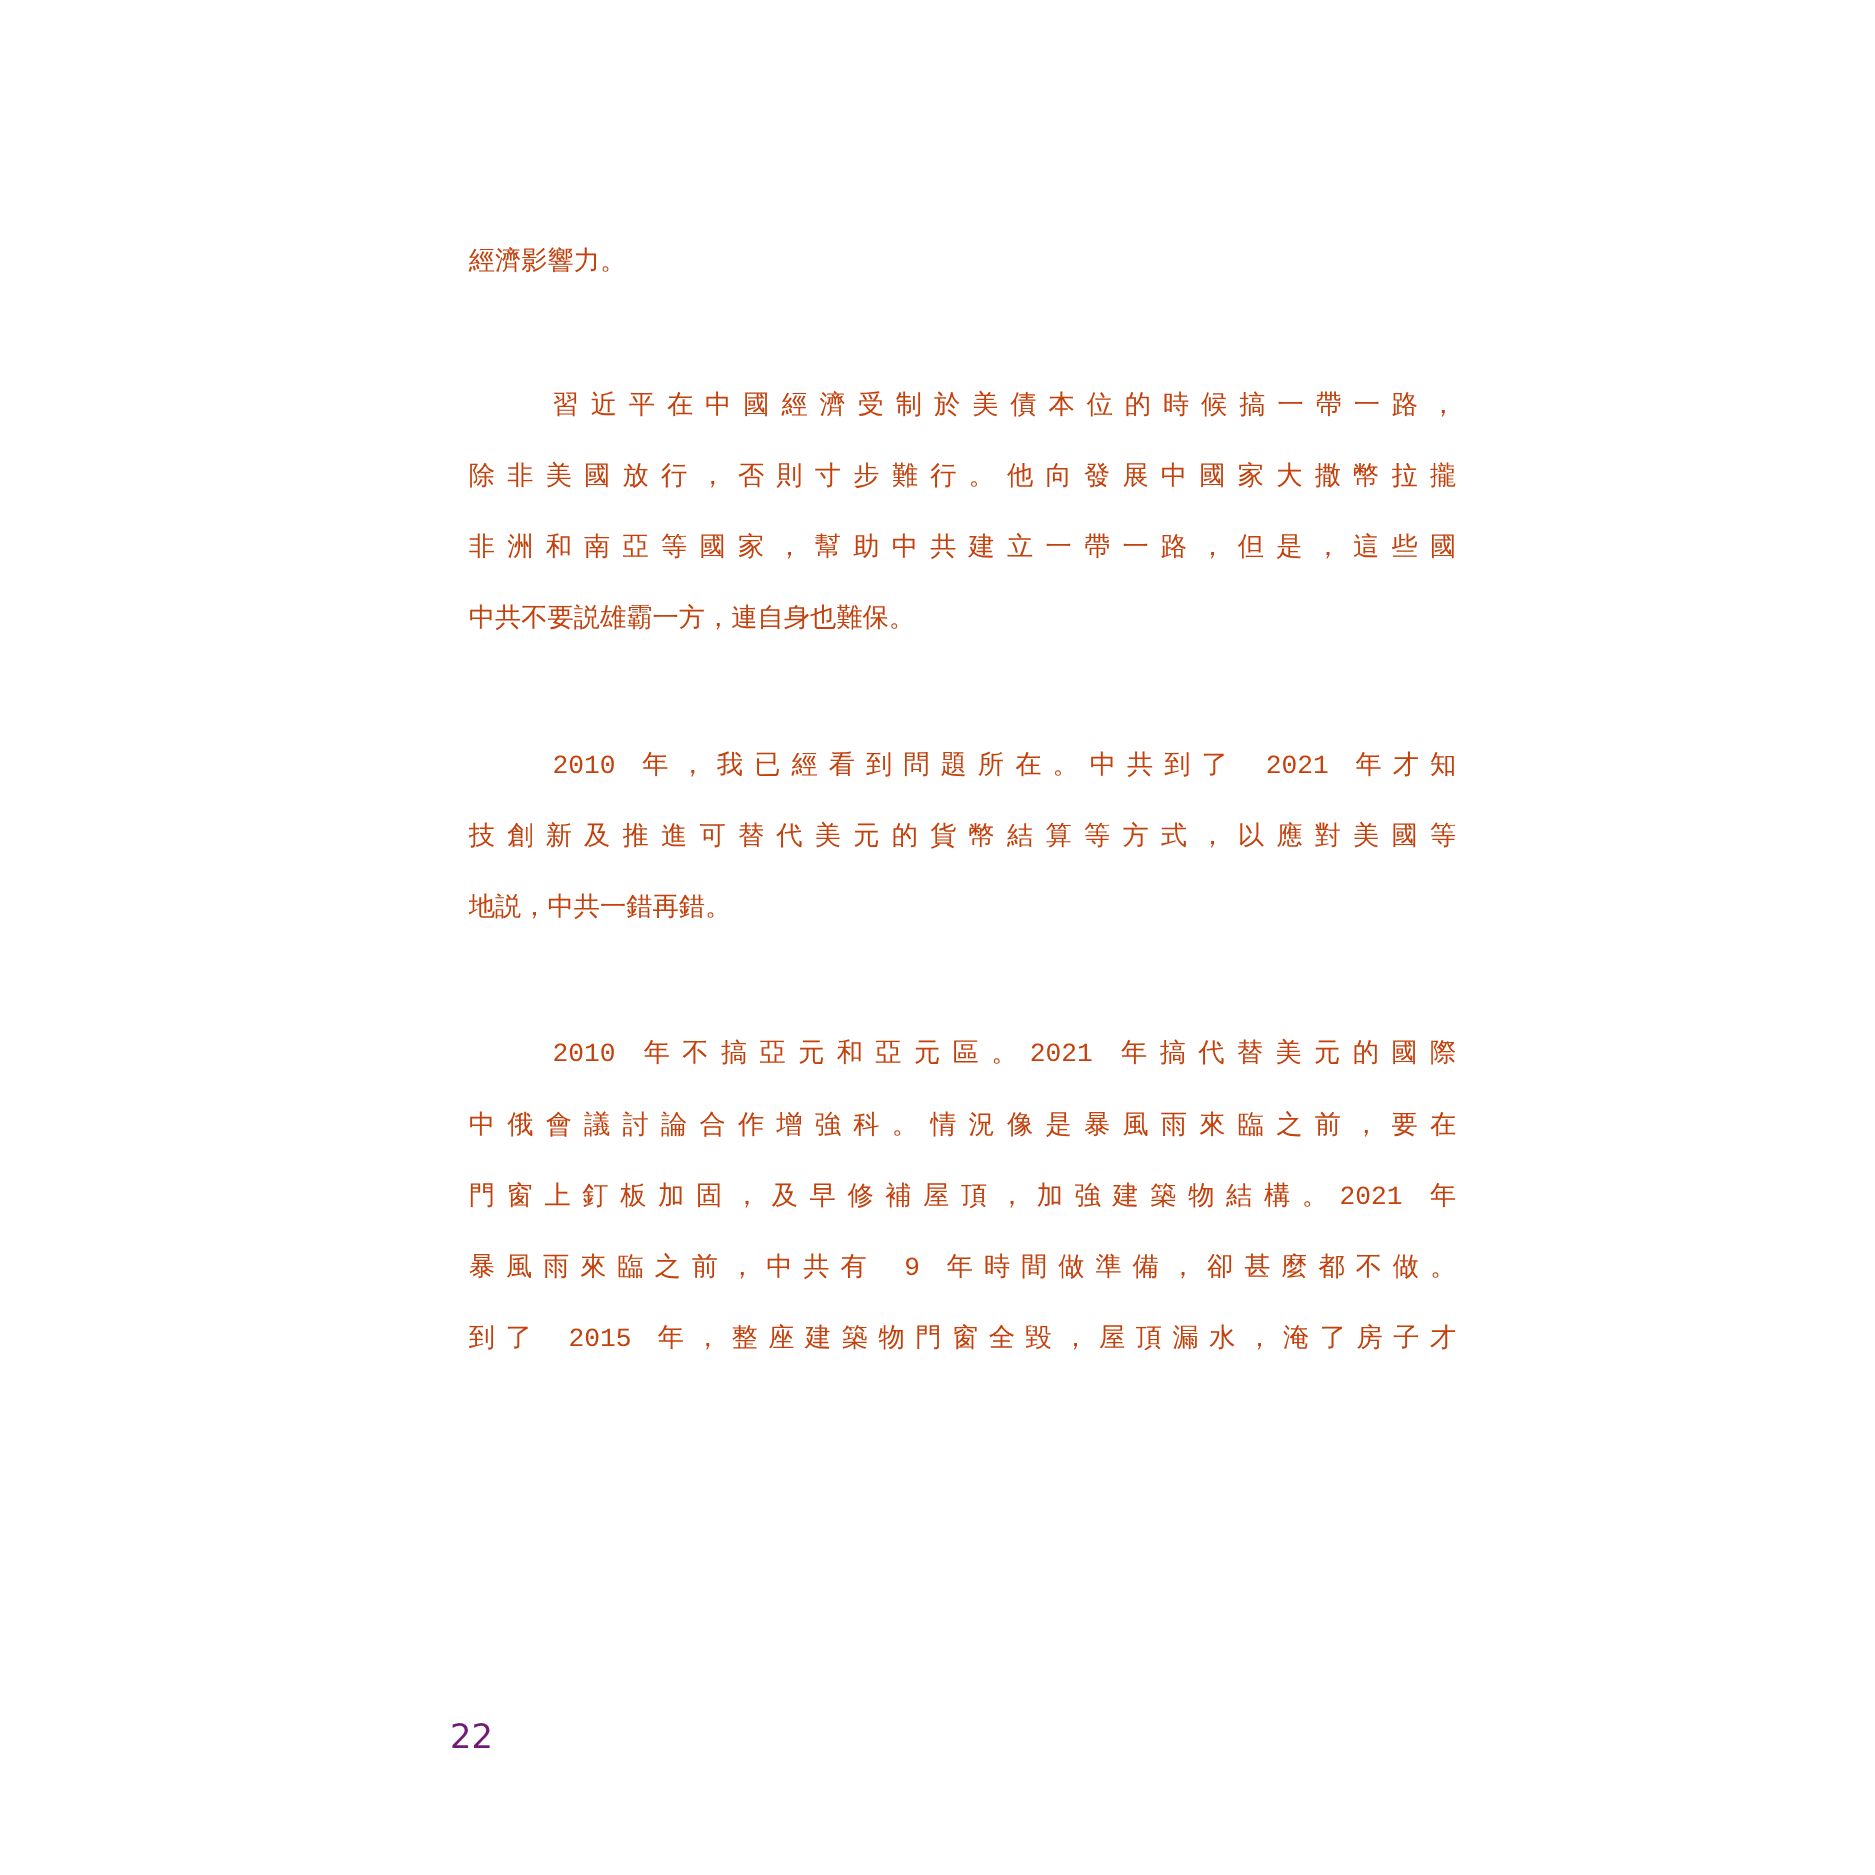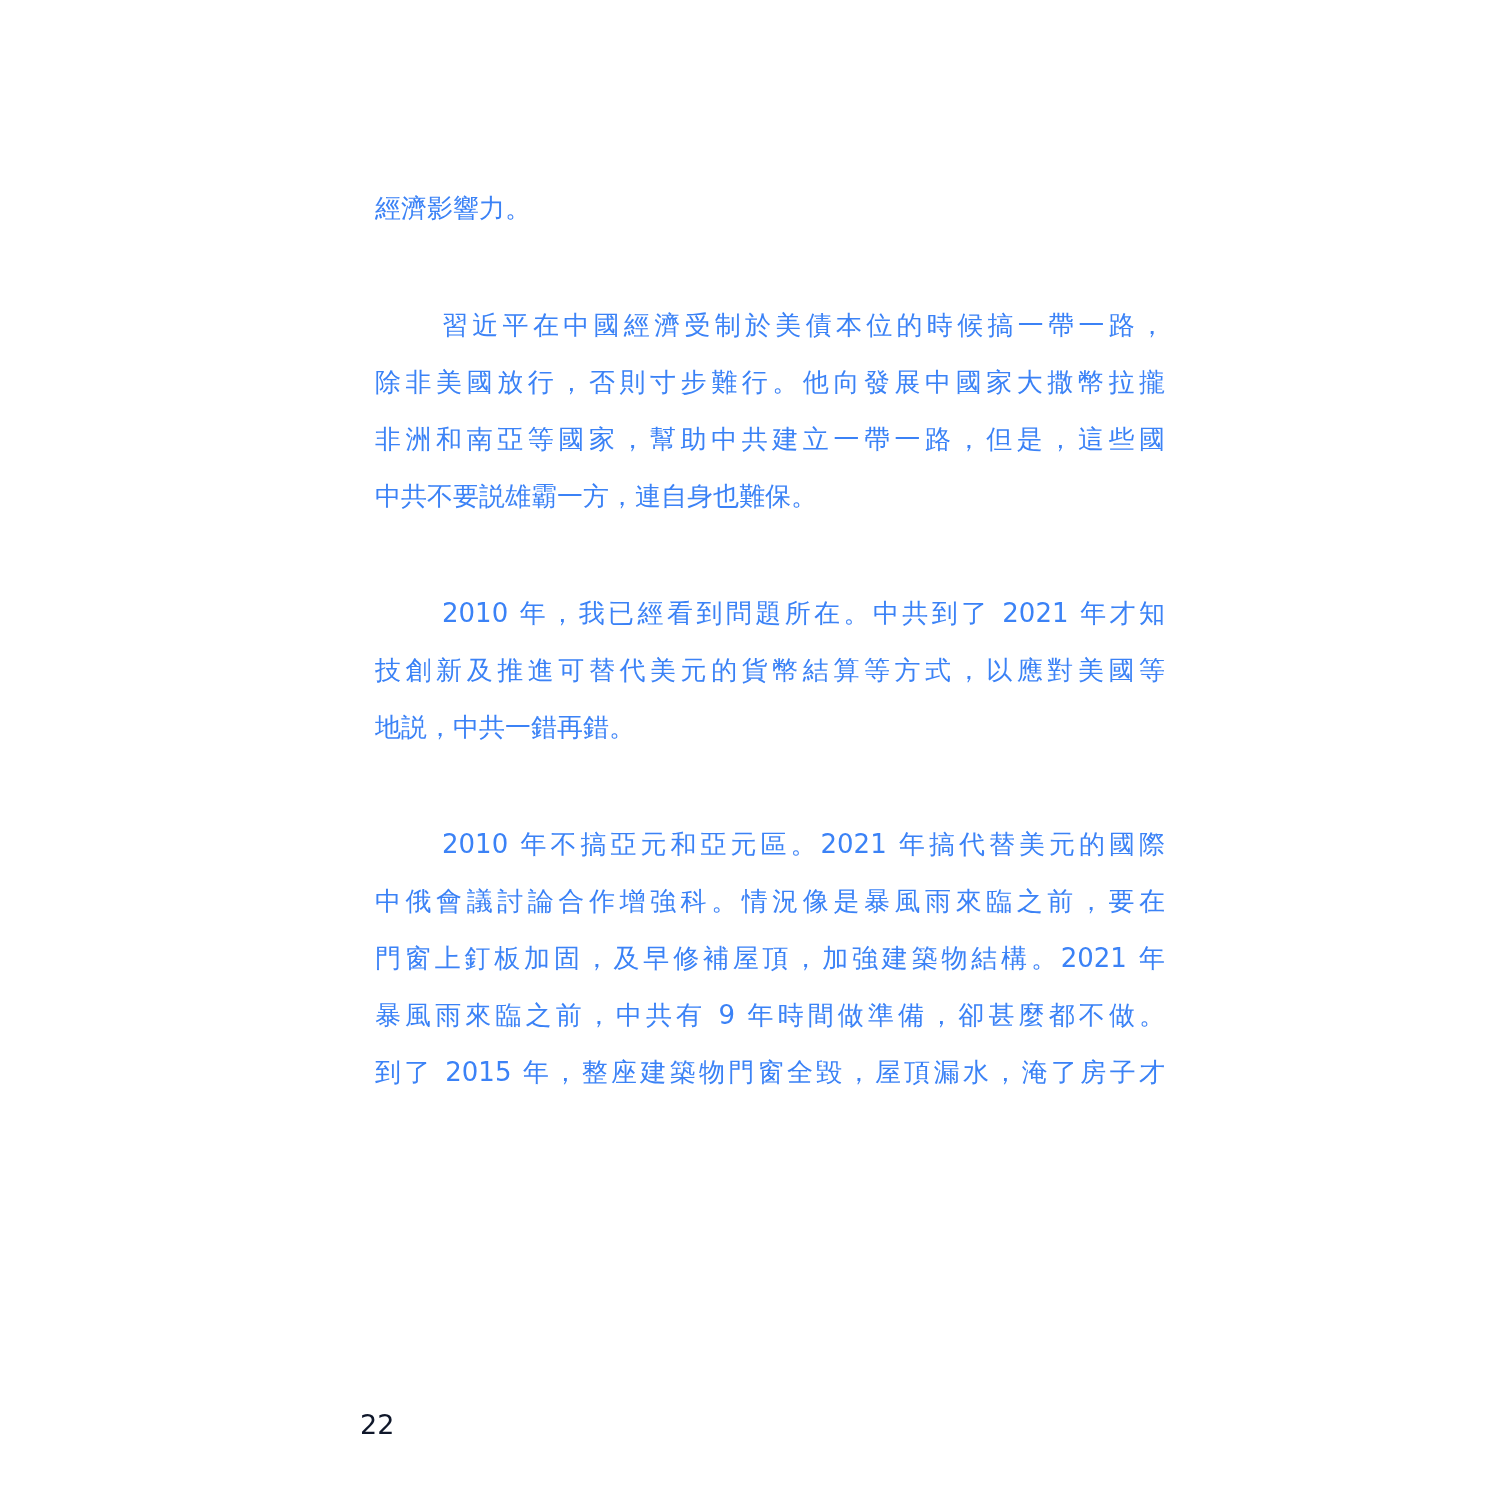--- a/index.html
+++ b/index.html
@@ -13,46 +13,47 @@
     height: 1500px;
     background: #ffffff;
     overflow: hidden;
     font-family: "DejaVu Sans", sans-serif;
   }
   .text-block {
     position: absolute;
     left: 375px;
     top: 180px;
     width: 790px;
-    color: #3b82f6;
-    font-size: 26px;
+    color: #c2410c;
+    font-size: 21px;
     font-weight: 400;
   }
   .para + .para {
     margin-top: 60px;
+    font-family: Liberation Mono, monospace;
   }
   .line {
     line-height: 57px;
     height: 57px;
     text-align: left;
   }
   .line.just {
     text-align: justify;
     text-align-last: justify;
   }
   .line.indent {
     padding-left: 67px;
   }
   .page-number {
     position: absolute;
     left: 360px;
-    top: 1405px;
+    top: 1370px;
     font-size: 27px;
     line-height: 40px;
-    color: #0f172a;
+    color: #701a75;
   }
 </style>
 </head>
 <body>
 
 <div class="page">
   <div class="text-block">
       <div class="para">
         <div class="line">經濟影響力。</div>
       </div>

